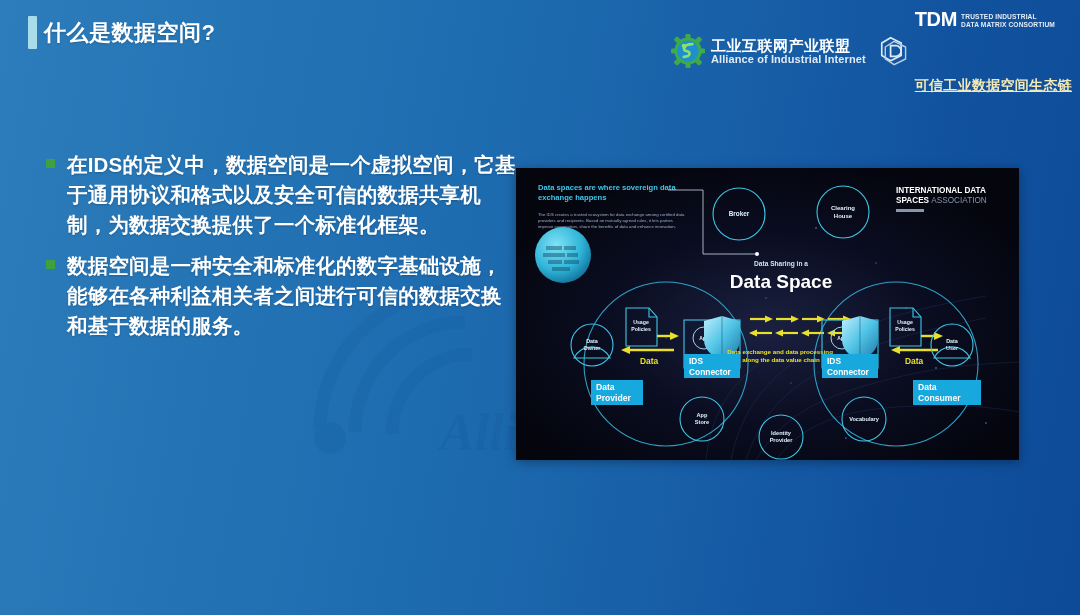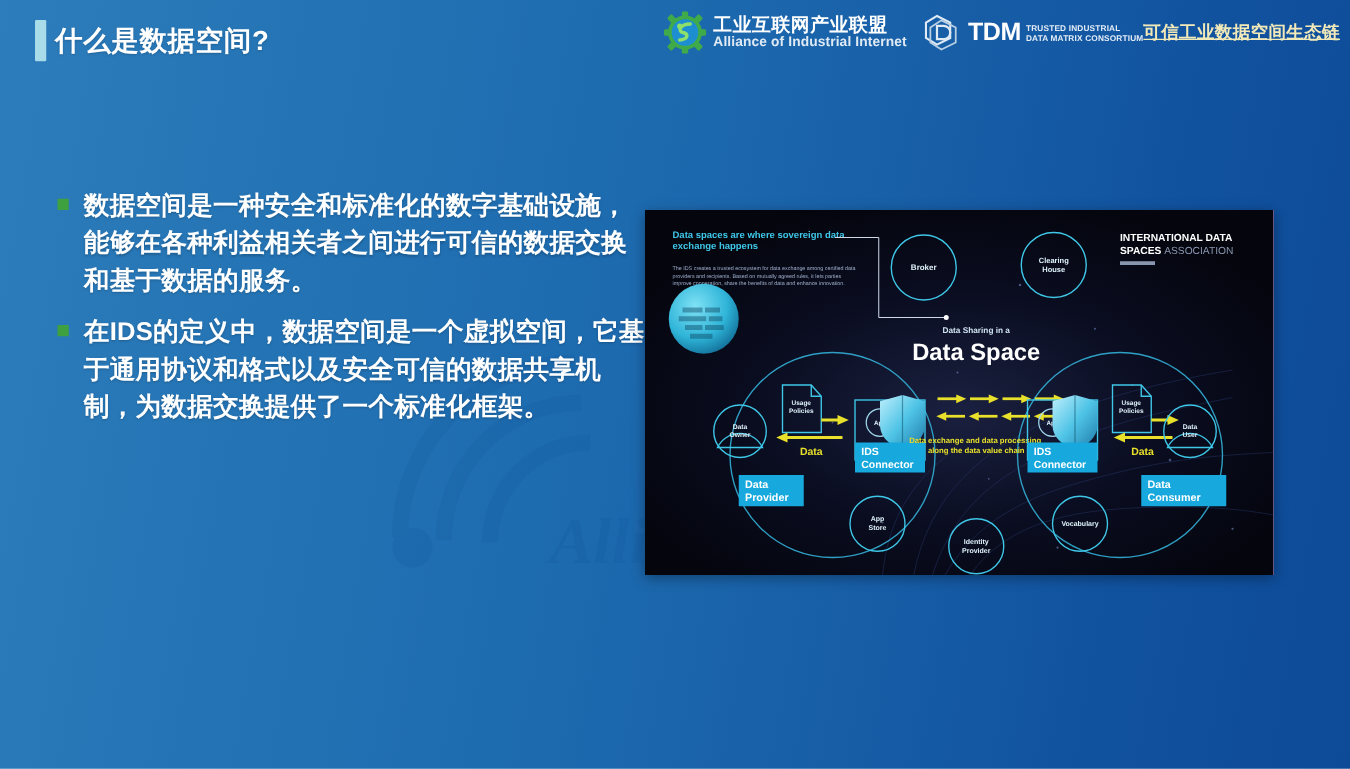--- a/index.html
+++ b/index.html
@@ -30,21 +30,21 @@
   .logo{ display:flex; align-items:center; }
 
   
   .aii-mark{ width:34px; height:34px; margin-right:6px; flex:none; }
   .aii-txt{ display:flex; flex-direction:column; justify-content:center; }
   .aii-cn{ font-size:15px; font-weight:bold; color:#fff; letter-spacing:.5px; line-height:16px; white-space:nowrap;}
   .aii-en{ font-size:11px; font-weight:bold; color:#dfeaf5; letter-spacing:.1px; line-height:11px; white-space:nowrap;}
 
   
   .tdm-mark{ width:30px; height:32px; margin-right:5px; flex:none; }
-  .tdm-txt{ display:flex; flex-direction:row; }
+  .tdm-txt{ display:flex; flex-direction:column;gap:47px; }
   .tdm-top{ display:flex; align-items:flex-end; }
   .tdm-abbr{ font-size:20px; font-weight:bold; color:#ffffff; line-height:20px; letter-spacing:-.3px; }
   .tdm-sub{ margin-left:4px; display:flex; flex-direction:column; margin-bottom:1px;}
   .tdm-sub span{ font-size:6.6px; font-weight:bold; color:#e4edf7; line-height:7.4px; letter-spacing:.15px; white-space:nowrap;}
   .tdm-cn{ font-size:14px; font-weight:bold; color:#f2e9b8; line-height:16px; letter-spacing:.3px; white-space:nowrap; margin-top:1px;text-decoration:underline;}
 
   
   .bullets{ position:absolute; left:46px; top:150px; width:470px; z-index:2; }
   .bullet{ display:flex; margin-bottom:11px; }
   .bullet-mark{ width:9px; height:9px; background:#3fa040; flex:none; margin-top:9px; margin-right:12px; }
@@ -127,25 +127,25 @@
         <div class="tdm-cn">可信工业数据空间生态链</div>
       </div>
     </div>
 
   </div>
 </div>
 
 <div class="bullets">
   <div class="bullet">
     <div class="bullet-mark"></div>
-    <div class="bullet-text">数据空间是一种安全和标准化的数字基础设施，能够在各种利益相关者之间进行可信的数据交换和基于数据的服务。</div>
+    <div class="bullet-text">在IDS的定义中，数据空间是一个虚拟空间，它基于通用协议和格式以及安全可信的数据共享机制，为数据交换提供了一个标准化框架。</div>
   </div>
   <div class="bullet">
     <div class="bullet-mark"></div>
-    <div class="bullet-text">在IDS的定义中，数据空间是一个虚拟空间，它基于通用协议和格式以及安全可信的数据共享机制，为数据交换提供了一个标准化框架。</div>
+    <div class="bullet-text">数据空间是一种安全和标准化的数字基础设施，能够在各种利益相关者之间进行可信的数据交换和基于数据的服务。</div>
   </div>
 </div>
 
 <div class="diagram">
   <svg width="503" height="292" viewBox="0 0 503 292">
     <defs>
       <radialGradient id="bgGlow" cx="50%" cy="55%" r="60%">
         <stop offset="0%" stop-color="#1a2040"></stop>
         <stop offset="55%" stop-color="#0a0d20"></stop>
         <stop offset="100%" stop-color="#04050d"></stop>

